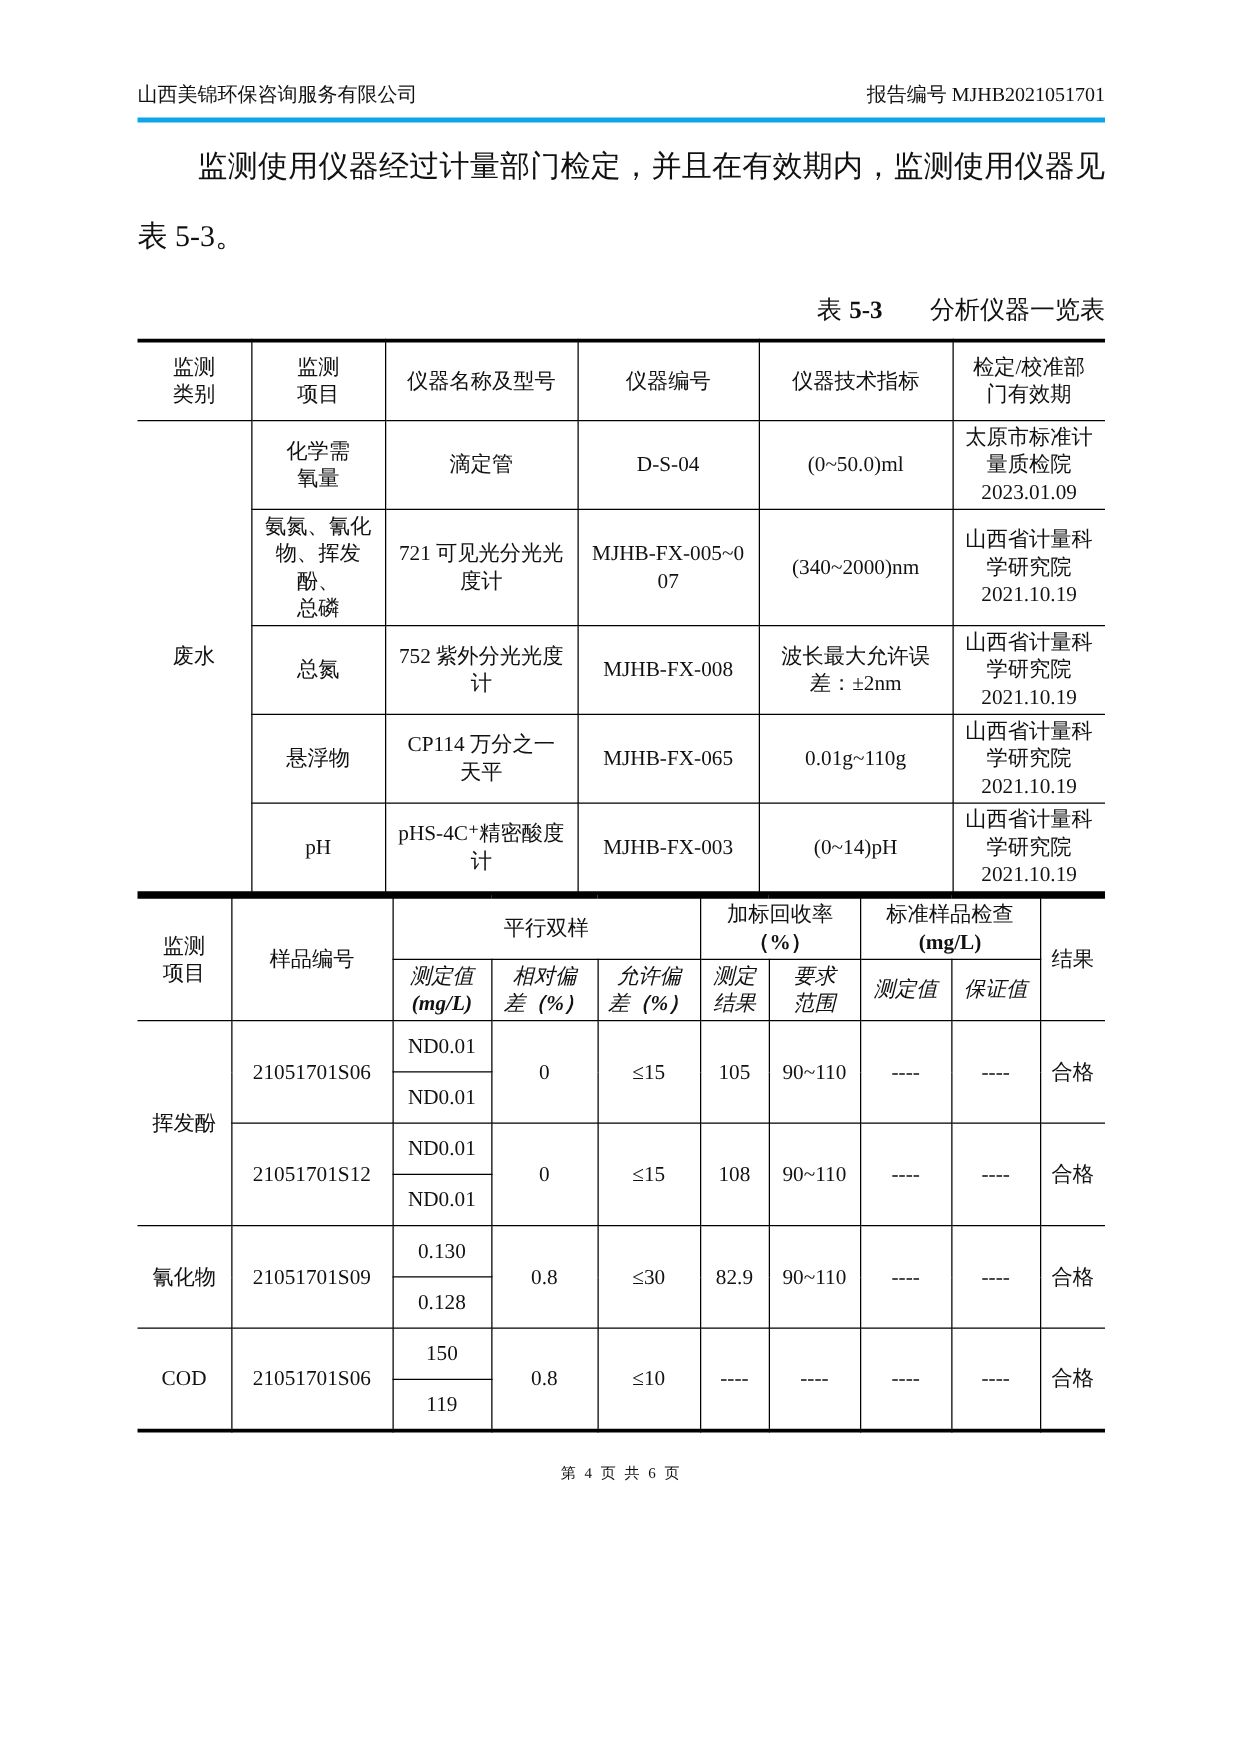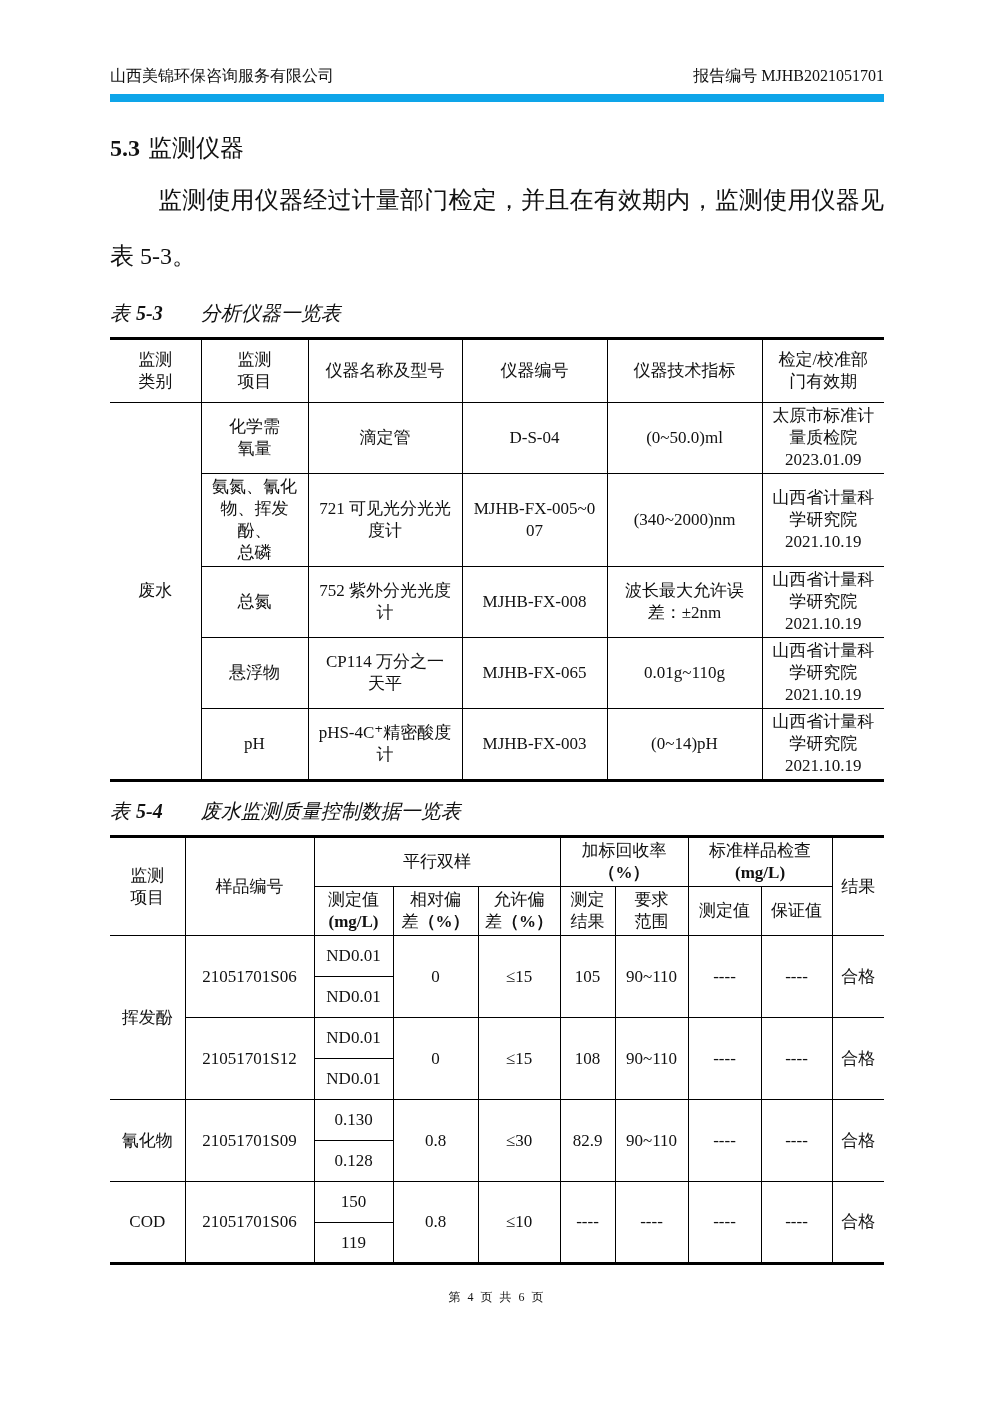--- a/index.html
+++ b/index.html
@@ -6,66 +6,65 @@
   body{
     width:992px;min-height:1403px;
     font-family:"Liberation Serif","DejaVu Serif",serif;
     color:#111;
     -webkit-font-smoothing:antialiased;
   }
   .page{padding:66px 108px 30px 110px;width:774px;}
   
   .phead{
     display:flex;justify-content:space-between;align-items:flex-start;
-    font-size:16px;padding-bottom:7px;border-bottom:8px solid #0ea5e9;
+    font-size:16px;padding-bottom:7px;border-bottom:4px solid #0ea5e9;
   }
   
   .sec{font-size:24px;margin:30px 0 8px 0;}
   .b{font-weight:bold;}
   .sec .t{margin-left:8px;}
   
   .para{font-size:24px;line-height:56px;text-align:justify;text-indent:48px;margin:8px 0 6px 0;}
   
-  .caption{text-align:left;font-size:20px;margin:16px 0 10px 0;font-style:italic;}
+  .caption{text-align:right;font-size:20px;margin:16px 0 10px 0;}
   .cap-num{font-weight:bold;margin-left:6px;}
   .cap-title{margin-left:38px;}
   
   table.doc{
     border-collapse:collapse;table-layout:fixed;width:774px;
     border-top:3px solid #000;border-bottom:3px solid #000;
     border-left:hidden;border-right:hidden;
   }
   table.doc td,table.doc th{
     border:1px solid #000;
     font-size:17px;line-height:22px;font-weight:normal;
     text-align:center;vertical-align:middle;
     padding:2px 4px;overflow:hidden;
   }
   .pl{white-space:pre-line;}
   .u{font-weight:bold;white-space:pre-line;}
   .date{display:block;}
   tr.h64{height:64px;}
   tr.h66{height:66px;}
   tr.h48{height:48px;}
-  tr.h46{height:46px;}
+  tr.h46{height:46px;font-style:italic;}
   tr.h41{height:41px;}
   
   .pfoot{text-align:center;font-size:12px;margin-top:24px;letter-spacing:2px;}
 </style>
 </head>
 <body>
 
 <div class="page">
 
   <div class="phead">
     <span>山西美锦环保咨询服务有限公司</span>
     <span>报告编号 MJHB2021051701</span>
   </div>
 
-  <div class="sec"><span class="b">5.3</span><span class="t">监测仪器</span></div>
 
   <div class="para">监测使用仪器经过计量部门检定，并且在有效期内，监测使用仪器见表 5-3。</div>
 
   <div class="caption"><span>表</span><span class="cap-num">5-3</span><span class="cap-title">分析仪器一览表</span></div>
 
   <table class="doc">
     <colgroup>
       <col style="width:91px">
         <col style="width:107px">
         <col style="width:154px">
@@ -133,21 +132,20 @@
         <td><span class="pl">MJHB-FX-003</span></td>
         <td><span class="pl">(0~14)pH</span></td>
         <td><span class="pl">山西省计量科
 学研究院</span><span class="date">2021.10.19</span></td>
       </tr>
     </tbody>
   </table>
 
 
 
-  <div class="caption"><span>表</span><span class="cap-num">5-4</span><span class="cap-title">废水监测质量控制数据一览表</span></div>
 
   <table class="doc">
     <colgroup>
       <col style="width:75px">
         <col style="width:129px">
         <col style="width:79px">
         <col style="width:85px">
         <col style="width:82px">
       <col style="width:55px">
         <col style="width:73px">

